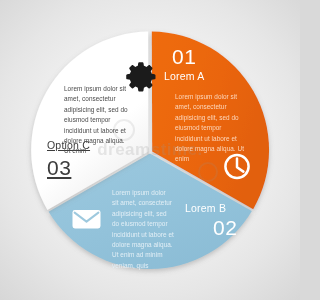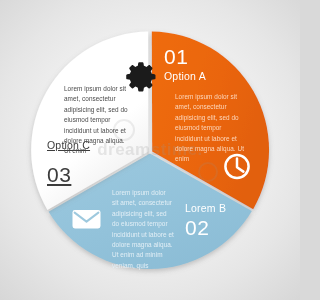--- a/index.html
+++ b/index.html
@@ -56,50 +56,50 @@
     font-size: 6.4px;
     line-height: 1.62;
     letter-spacing: 0.05px;
   }
   
   .lbl-a {
     left: 164px;
     top: 46px;
     color: #ffffff;
   }
-  .lbl-a .seg-num { margin-bottom: 3px; }
+  .lbl-a .seg-num { margin-bottom: 3px; text-align: center; }
   .body-a {
     left: 175px;
     top: 92px;
     width: 72px;
     color: #fdd9bf;
     text-align: left;
   }
   
   .lbl-b {
     left: 185px;
     top: 203px;
     color: #ffffff;
   }
-  .lbl-b .seg-num { margin-top: 3px; }
+  .lbl-b .seg-num { margin-top: 3px; margin-left: 28px; }
   .body-b {
     left: 112px;
     top: 188px;
     width: 62px;
     color: #e3eff6;
     text-align: left;
   }
   
   .lbl-c {
     left: 47px;
     top: 140px;
     color: #3c3c3c;
     text-decoration: underline;
   }
-  .lbl-c .seg-num { margin-top: 13px; }
+  .lbl-c .seg-num { margin-top: 6px; }
   .body-c {
     left: 64px;
     top: 84px;
     width: 66px;
     color: #4a4a4a;
     text-align: left;
   }
   .watermark {
     position: absolute;
     left: 0;
@@ -173,21 +173,21 @@
   </svg>
 
   <div class="watermark">dreamstime.</div>
   <div class="wm-dot" style="left:113px; top:119px; width:18px; height:18px;"></div>
   <div class="wm-dot" style="left:198px; top:162px; width:16px; height:16px;"></div>
 
   <div class="overlay">
 
     <div class="seg-label lbl-a">
       <div class="seg-num">01</div>
-      <div class="seg-title">Option A</div>
+      <div class="seg-title">Lorem A</div>
     </div>
     <div class="seg-body body-a">Lorem ipsum dolor sit amet, consectetur adipisicing elit, sed do eiusmod tempor incididunt ut labore et dolore magna aliqua. Ut enim</div>
 
     <div class="seg-label lbl-b">
       <div class="seg-title">Lorem B</div>
       <div class="seg-num">02</div>
     </div>
     <div class="seg-body body-b">Lorem ipsum dolor sit amet, consectetur adipisicing elit, sed do eiusmod tempor incididunt ut labore et dolore magna aliqua. Ut enim ad minim veniam, quis</div>
 
     <div class="seg-label lbl-c">

